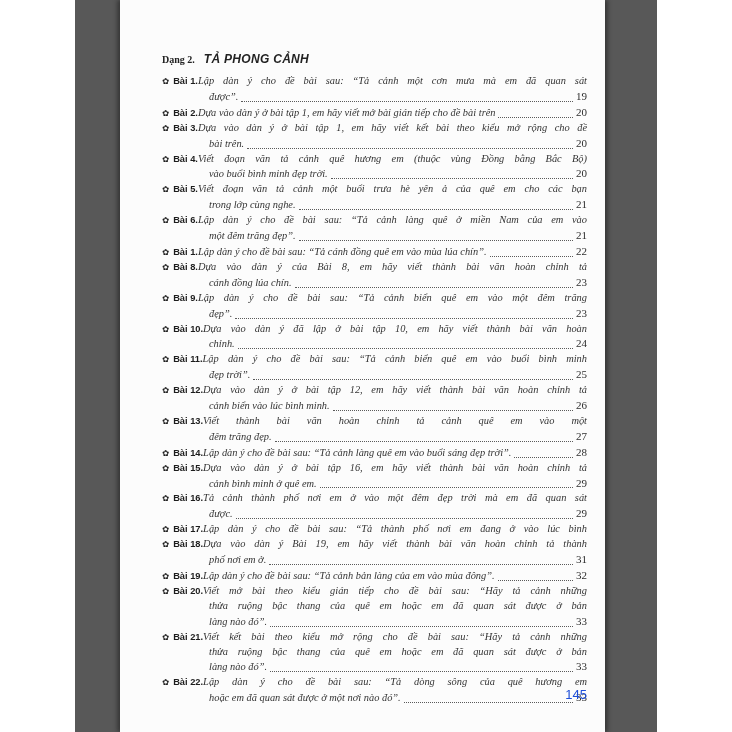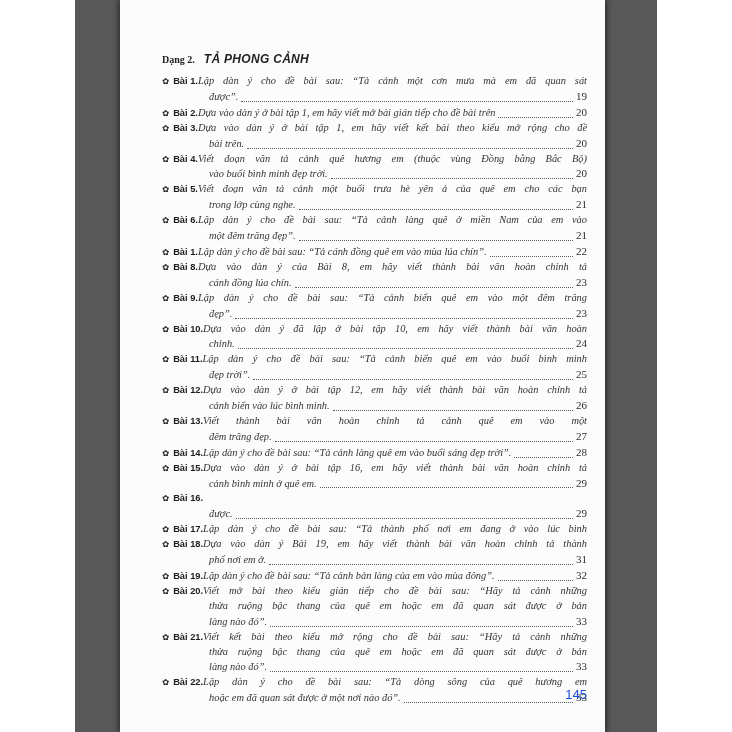--- a/index.html
+++ b/index.html
@@ -278,20 +278,21 @@
           <div class="line cont last">
             <span class="txt">cảnh bình minh ở quê em.</span>
             <span class="leader"></span>
             <span class="pg">29</span>
           </div>
         </div>
         <div class="entry">
           <div class="line first fill">
             <span class="bullet">✿</span>
             <span class="lbl">Bài 16.</span>
+            <span class="txt">Tả cảnh thành phố nơi em ở vào một đêm đẹp trời mà em đã quan sát</span>
           </div>
           <div class="line cont last">
             <span class="txt">được.</span>
             <span class="leader"></span>
             <span class="pg">29</span>
           </div>
         </div>
         <div class="entry">
           <div class="line first fill">
             <span class="bullet">✿</span>

